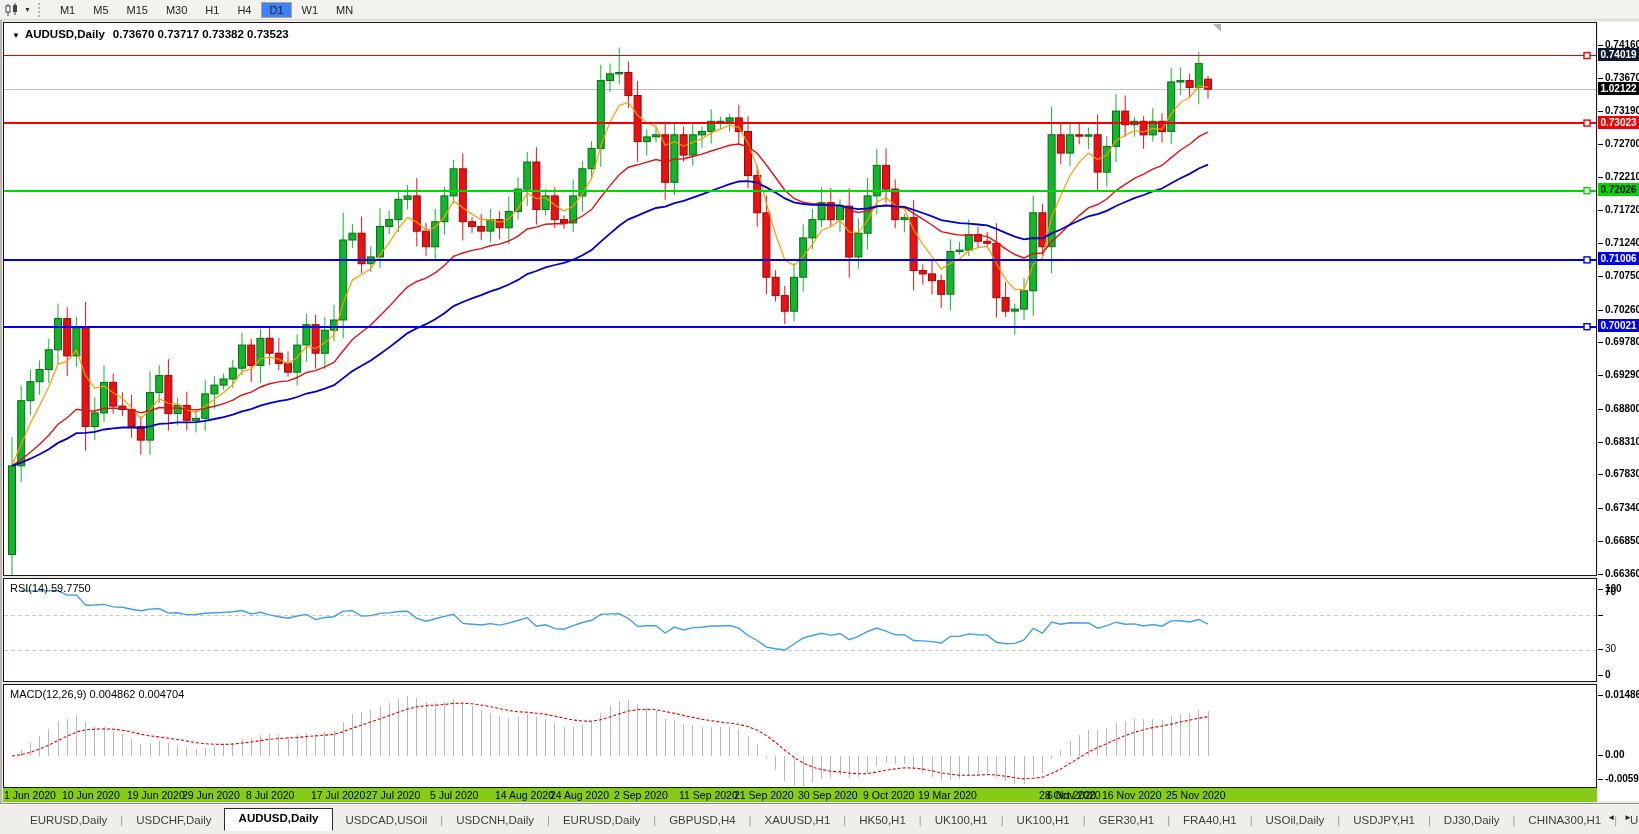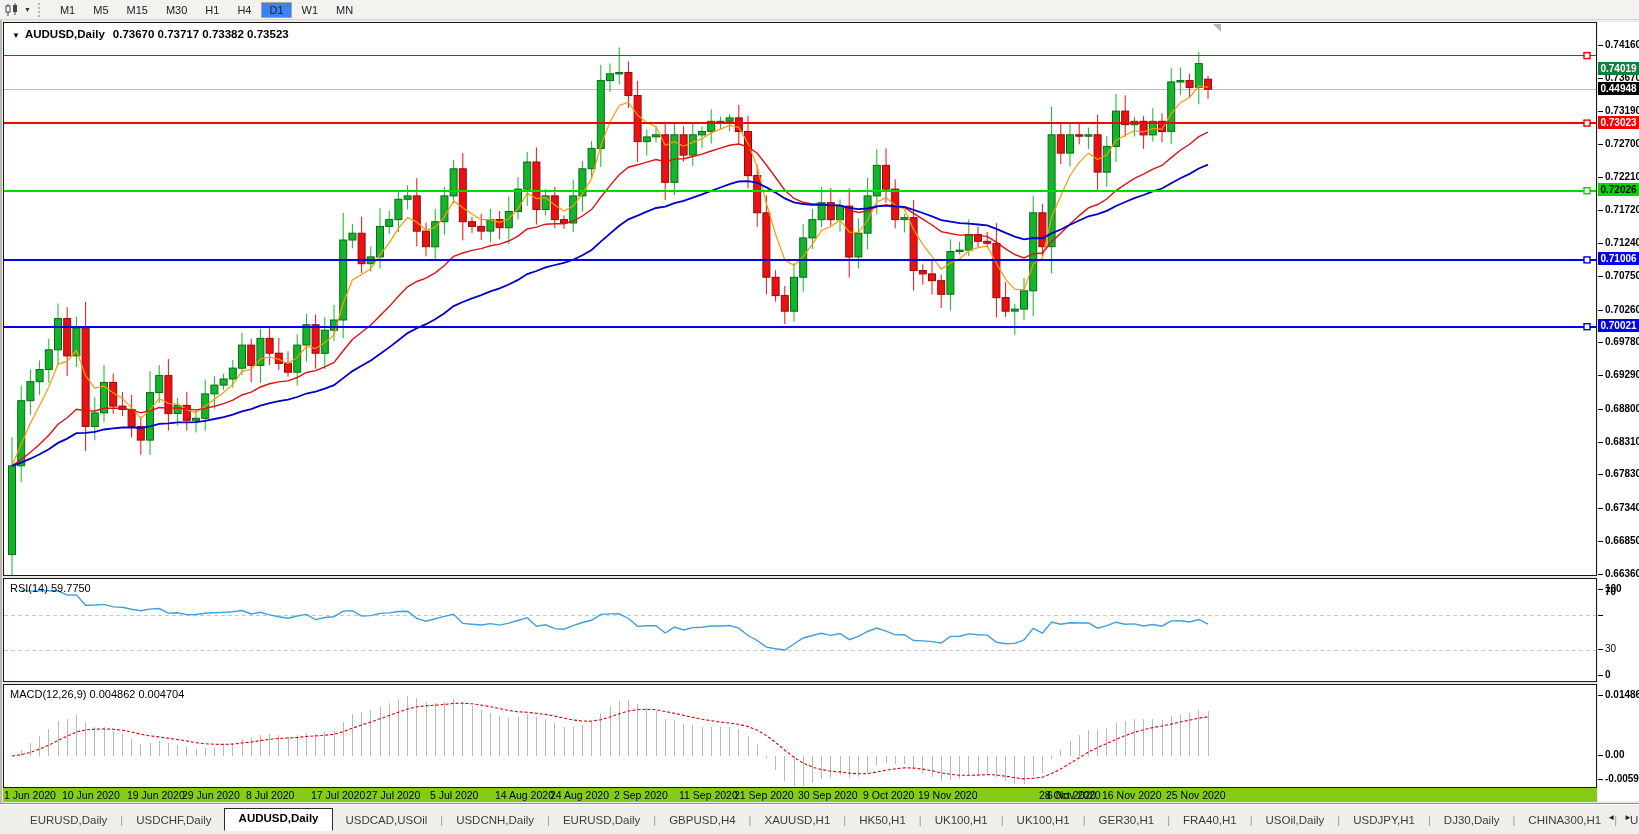--- a/index.html
+++ b/index.html
@@ -534,22 +534,22 @@
       <div class="axtick" style="top:420px"></div>
       <div class="axlab" style="top:414px">0.68310</div>
       <div class="axtick" style="top:452px"></div>
       <div class="axlab" style="top:446px">0.67830</div>
       <div class="axtick" style="top:486px"></div>
       <div class="axlab" style="top:480px">0.67340</div>
       <div class="axtick" style="top:519px"></div>
       <div class="axlab" style="top:513px">0.66850</div>
       <div class="axtick" style="top:552px"></div>
       <div class="axlab" style="top:546px">0.66360</div>
-      <div class="pricebox" style="top:40px;background:#15803d;color:#ffffff">0.74019</div>
-      <div class="pricebox" style="top:60px;background:#000000;color:#ffffff">0.44948</div>
+      <div class="pricebox" style="top:26px;background:#0f172a;color:#ffffff">0.74019</div>
+      <div class="pricebox" style="top:60px;background:#000000;color:#ffffff">1.02122</div>
       <div class="pricebox" style="top:94px;background:#f50000;color:#ffffff">0.73023</div>
       <div class="pricebox" style="top:161px;background:#00d900;color:#000000">0.72026</div>
       <div class="pricebox" style="top:230px;background:#0000e8;color:#ffffff">0.71006</div>
       <div class="pricebox" style="top:297px;background:#0000e8;color:#ffffff">0.70021</div>
       <div class="axtick" style="top:567px"></div>
       <div class="axlab" style="top:561px;font-weight:700">100</div>
       <div class="axtick" style="top:593px"></div>
       <div class="axlab" style="top:564px;font-weight:700">70</div>
       <div class="axtick" style="top:627px"></div>
       <div class="axlab" style="top:621px;font-weight:400">30</div>
@@ -572,21 +572,21 @@
       <div class="datelab" style="left:308px">17 Jul 2020</div>
       <div class="datelab" style="left:363px">27 Jul 2020</div>
       <div class="datelab" style="left:427px">5 Jul 2020</div>
       <div class="datelab" style="left:492px">14 Aug 2020</div>
       <div class="datelab" style="left:547px">24 Aug 2020</div>
       <div class="datelab" style="left:611px">2 Sep 2020</div>
       <div class="datelab" style="left:676px">11 Sep 2020</div>
       <div class="datelab" style="left:731px">21 Sep 2020</div>
       <div class="datelab" style="left:795px">30 Sep 2020</div>
       <div class="datelab" style="left:860px">9 Oct 2020</div>
-      <div class="datelab" style="left:915px">19 Nov 2020</div>
+      <div class="datelab" style="left:915px">19 Mar 2020</div>
       <div class="datelab" style="left:1036px">28 Oct 2020</div>
       <div class="datelab" style="left:1044px">6 Nov 2020</div>
       <div class="datelab" style="left:1099px">16 Nov 2020</div>
       <div class="datelab" style="left:1163px">25 Nov 2020</div>
     </div>
 
   <div class="tabbar">
     <div class="tabs" id="tabs">
         <div class="tab">EURUSD,Daily</div>
         <span class="tabdiv">|</span>

